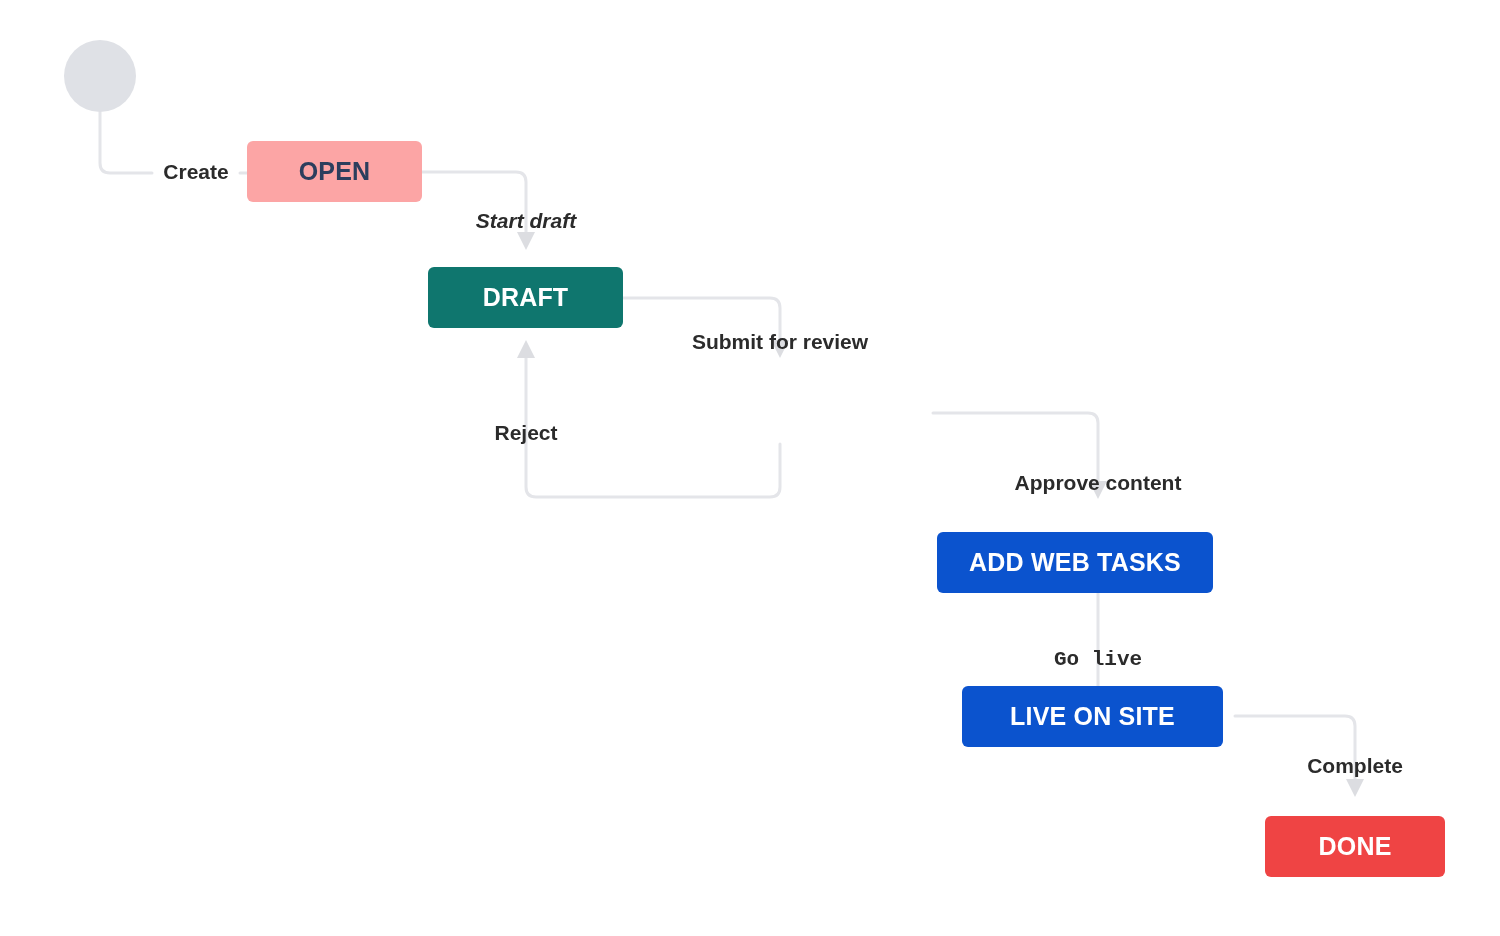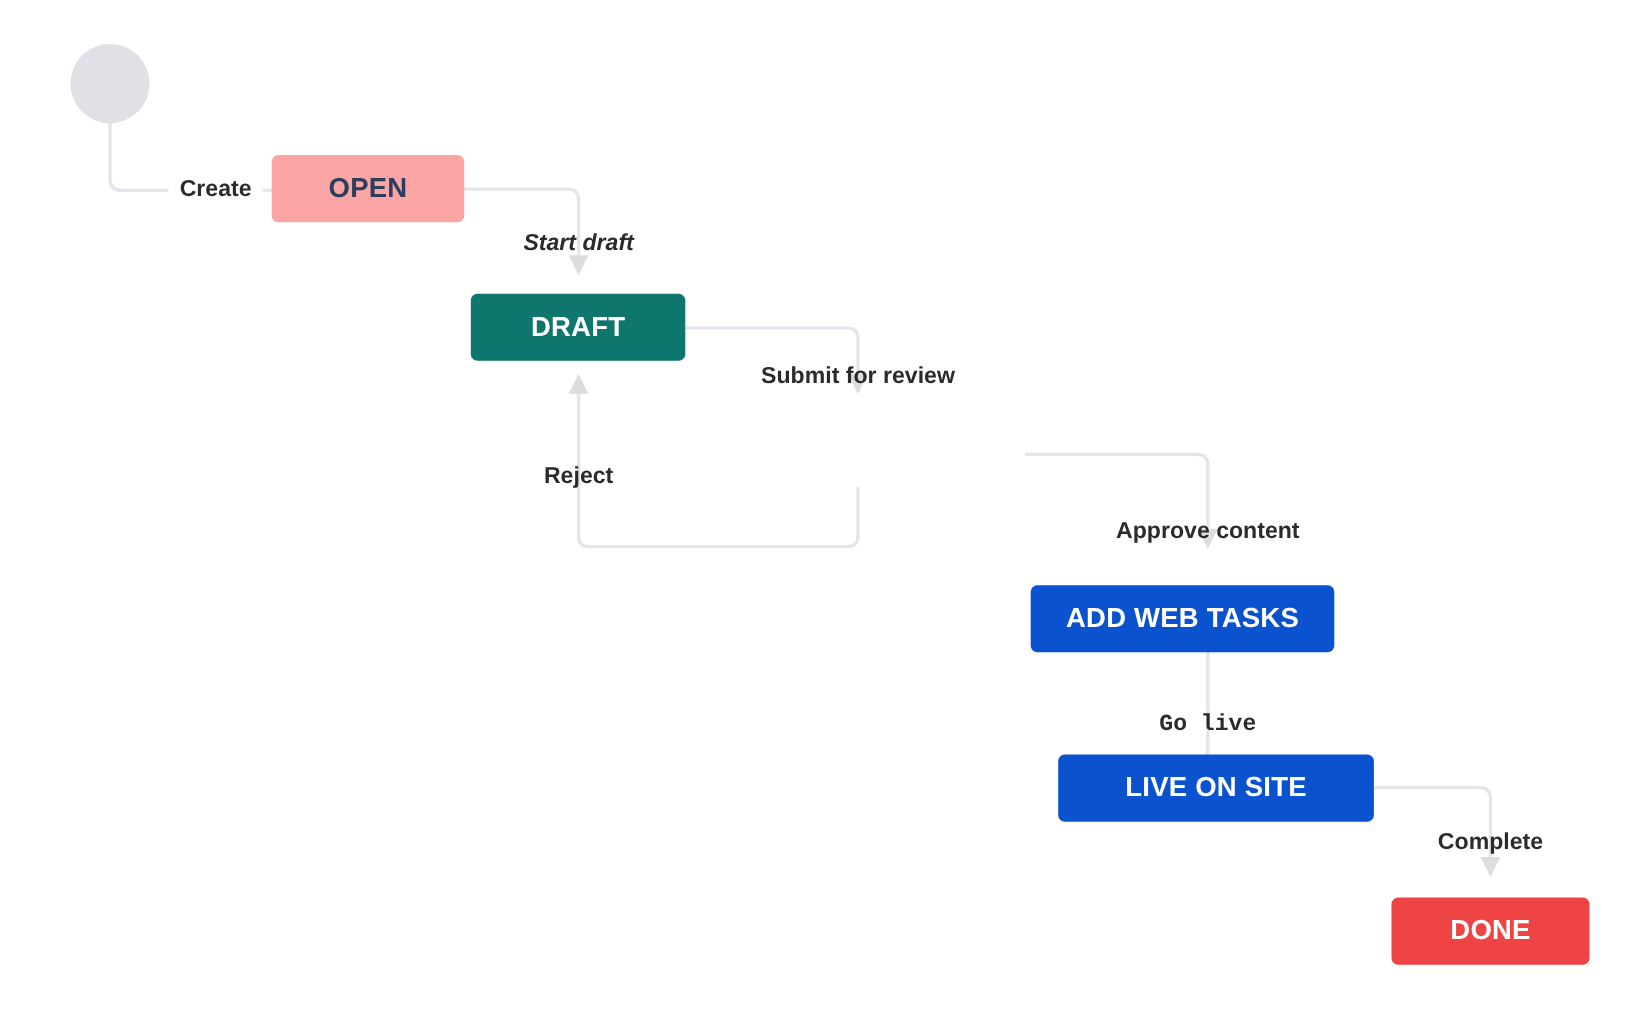--- a/index.html
+++ b/index.html
@@ -97,21 +97,21 @@
 
   <div class="node" id="node-draft" style="left: 428px; top: 267px; width: 195px; height: 61px; background: #0f766e; color: rgb(255, 255, 255); font-size: 25px;">
     <span class="node-label">DRAFT</span>
   </div>
 
 
   <div class="node" id="node-add-web-tasks" style="left: 937px; top: 532px; width: 276px; height: 61px; background: rgb(11, 83, 206); color: rgb(255, 255, 255); font-size: 25px;">
     <span class="node-label">ADD WEB TASKS</span>
   </div>
 
-  <div class="node" id="node-live-on-site" style="left: 962px; top: 686px; width: 287px; height: 61px; background: rgb(11, 83, 206); color: rgb(255, 255, 255); font-size: 25px;">
+  <div class="node" id="node-live-on-site" style="left: 962px; top: 686px; width: 261px; height: 61px; background: rgb(11, 83, 206); color: rgb(255, 255, 255); font-size: 25px;">
     <span class="node-label">LIVE ON SITE</span>
   </div>
 
   <div class="node" id="node-done" style="left: 1265px; top: 816px; width: 180px; height: 61px; background: #ef4444; color: rgb(255, 255, 255); font-size: 25px;">
     <span class="node-label">DONE</span>
   </div>
 
   <div class="edge-label center" id="label-create" style="left: 196px; top: 161px; color: rgb(43, 43, 43);">Create</div>
   <div class="edge-label center" id="label-start-draft" style="left: 526px; top: 210px; color: rgb(43, 43, 43); font-style: italic;">Start draft</div>
   <div class="edge-label center" id="label-submit-for-review" style="left: 780px; top: 331px; color: rgb(43, 43, 43);">Submit for review</div>

